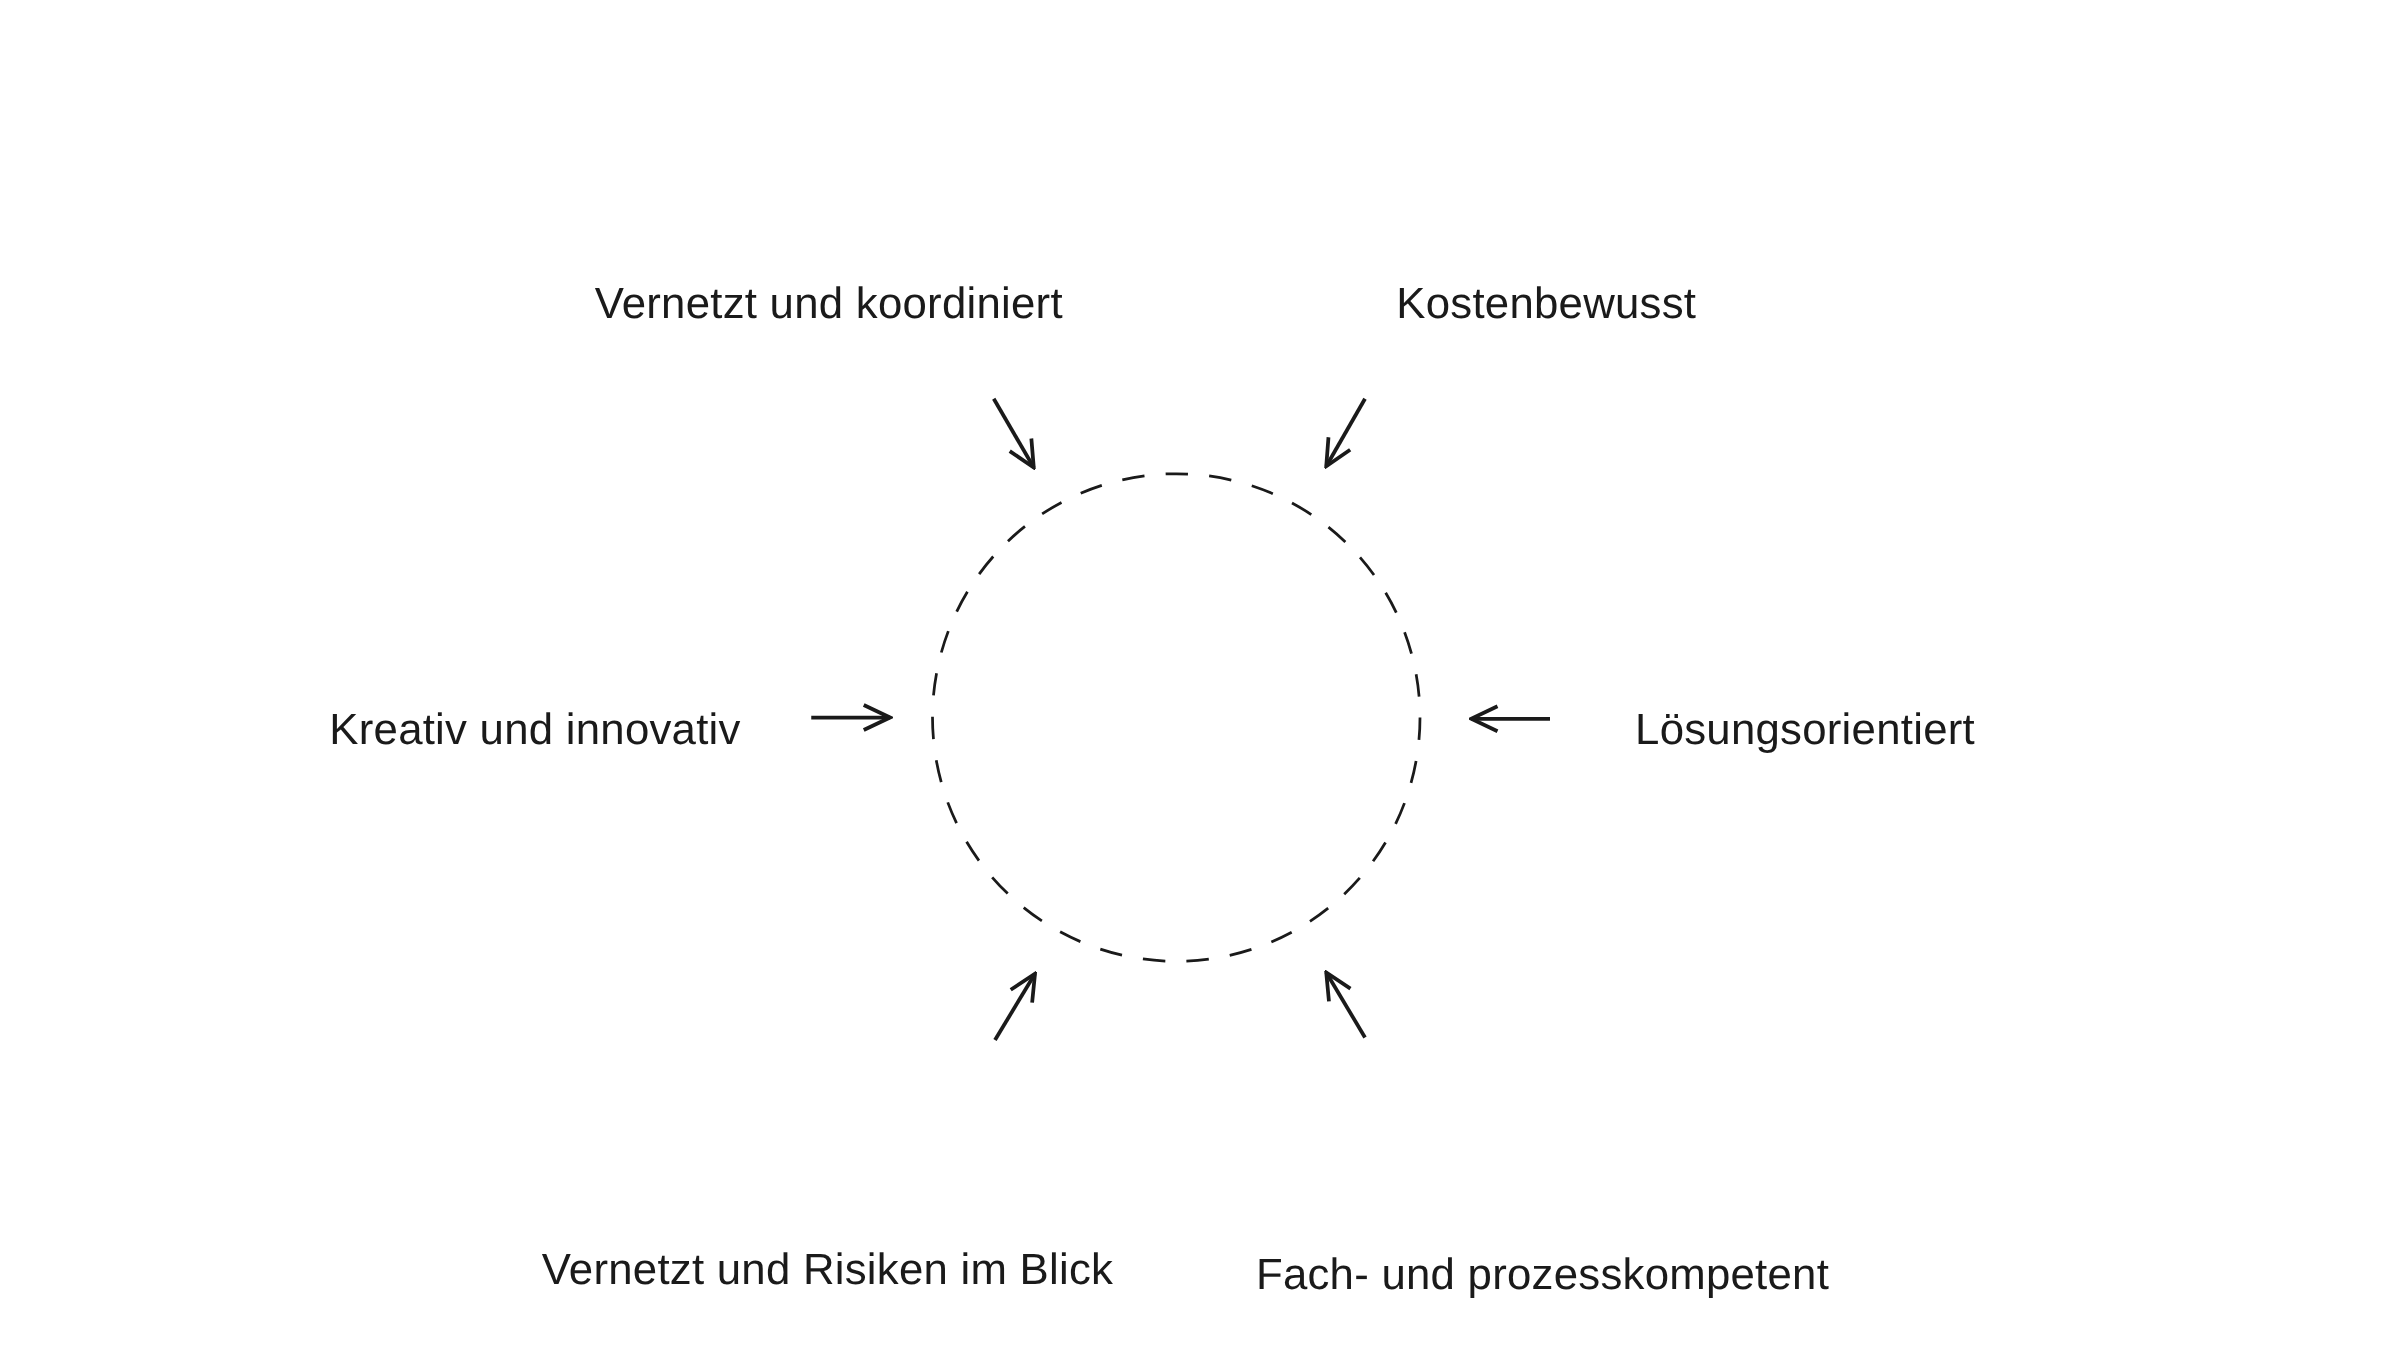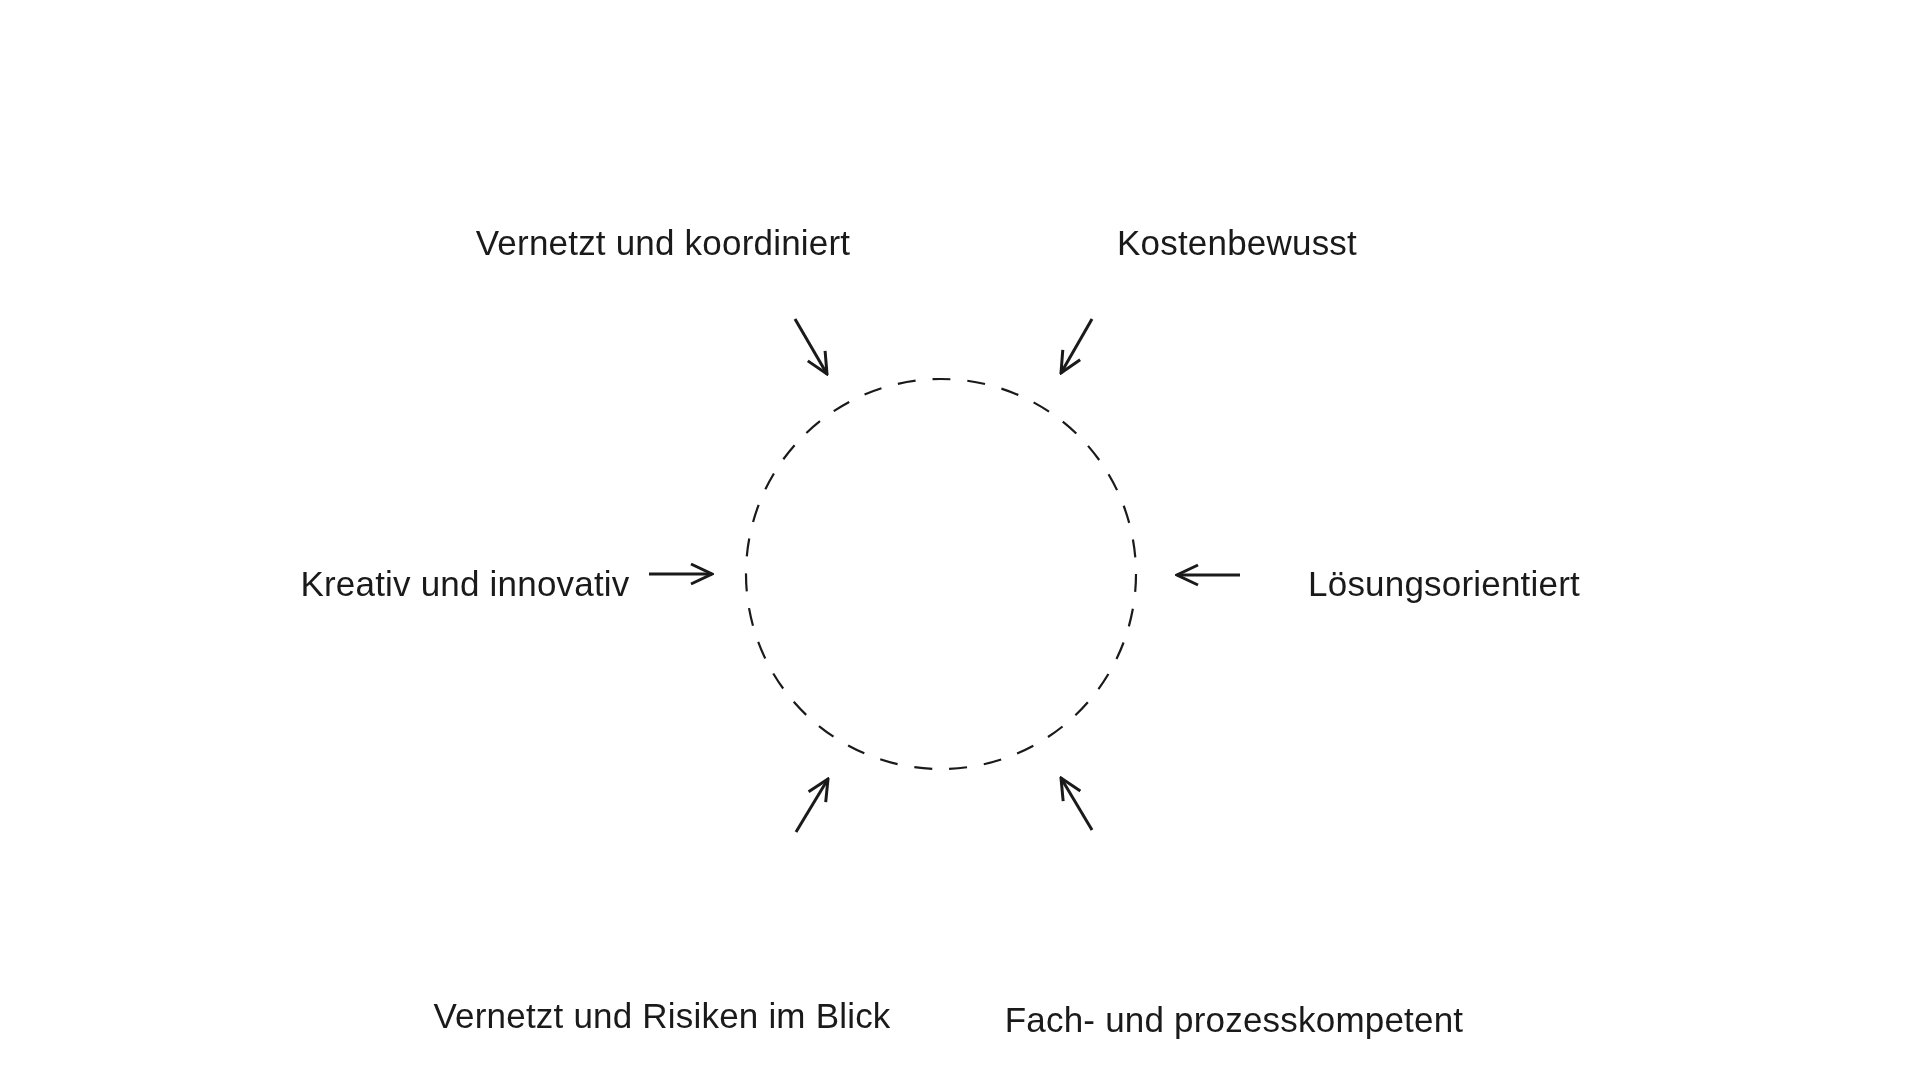--- a/index.html
+++ b/index.html
@@ -28,21 +28,21 @@
     position: absolute;
     transform: translateX(-50%);
     font-size: 35px;
     line-height: 35px;
     letter-spacing: 0.2px;
     color: var(--ink, #1a1a1a);
     white-space: nowrap;
   }
   .label.pos-top-left     { left: 663px;  top: 225px;  }
   .label.pos-top-right    { left: 1237px; top: 225px; text-align: center;  }
-  .label.pos-mid-left     { left: 428px;  top: 566px; margin-left: 37px;  }
+  .label.pos-mid-left     { left: 428px;  top: 566px;  }
   .label.pos-mid-right    { left: 1444px; top: 566px;  }
   .label.pos-bottom-left  { left: 662px;  top: 998px;  }
   .label.pos-bottom-right { left: 1234px; top: 1002px; }
   .center-text {
     position: absolute;
     left: 941px;
     top: 582px;
     transform: translateX(-50%);
     text-align: center;
     font-size: 34px;

